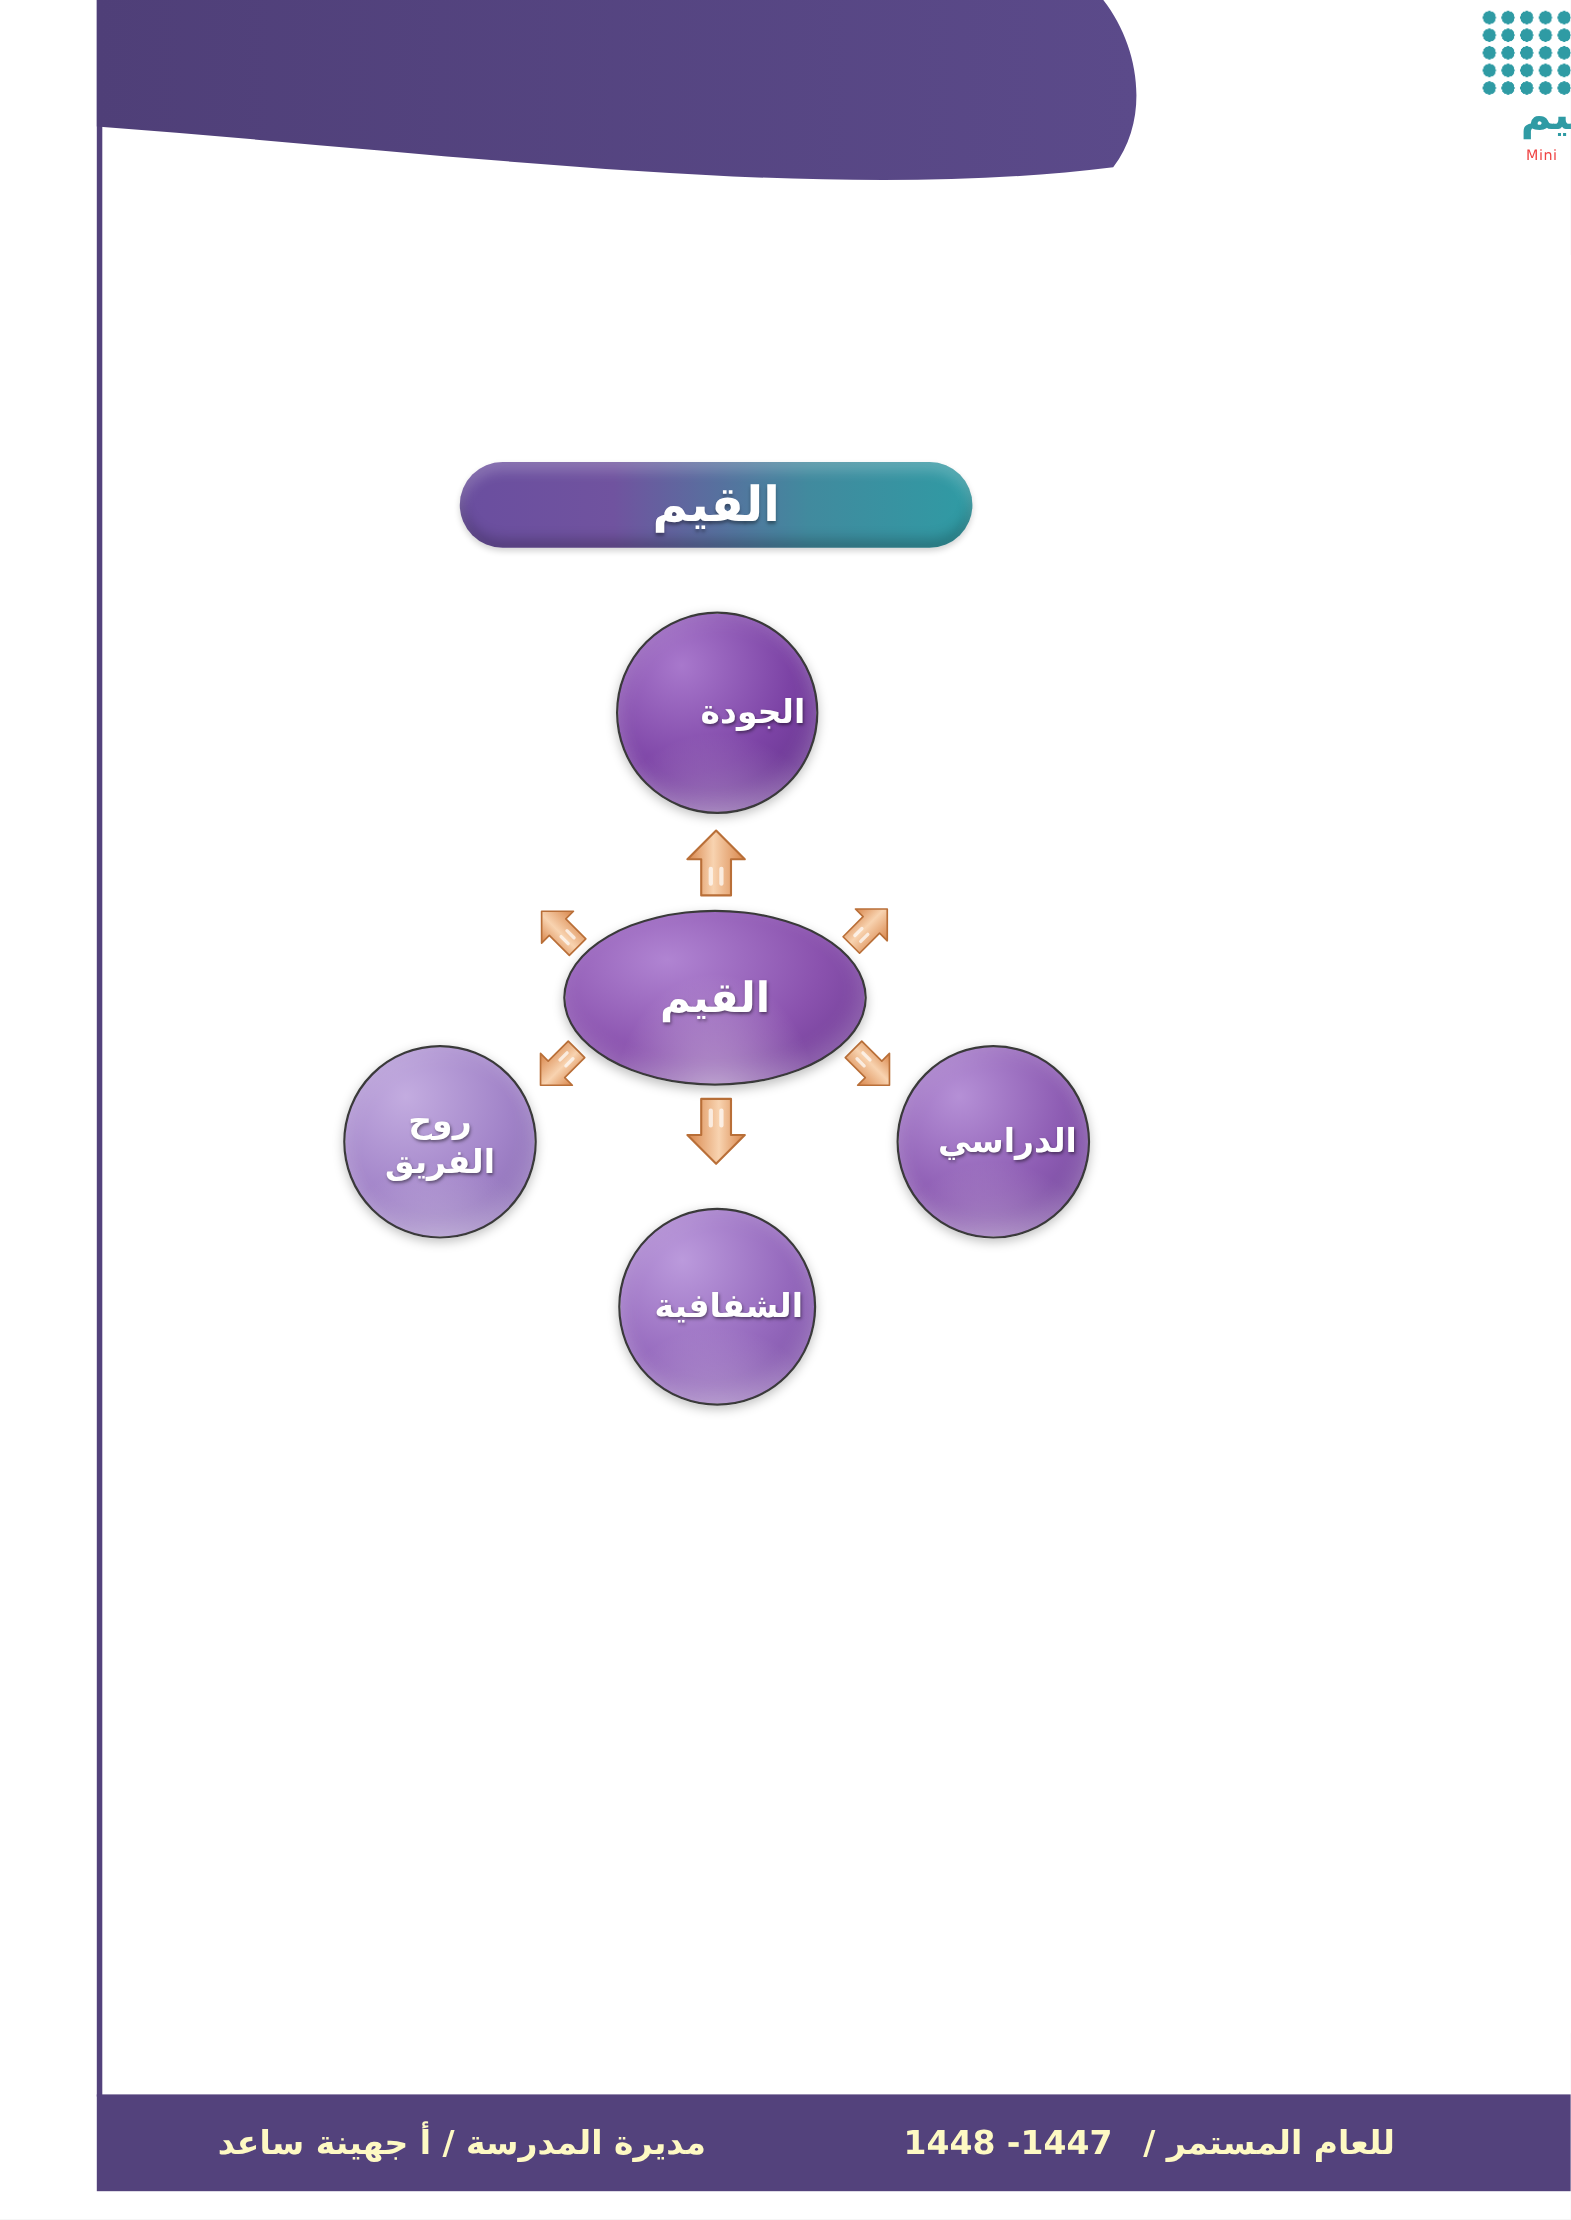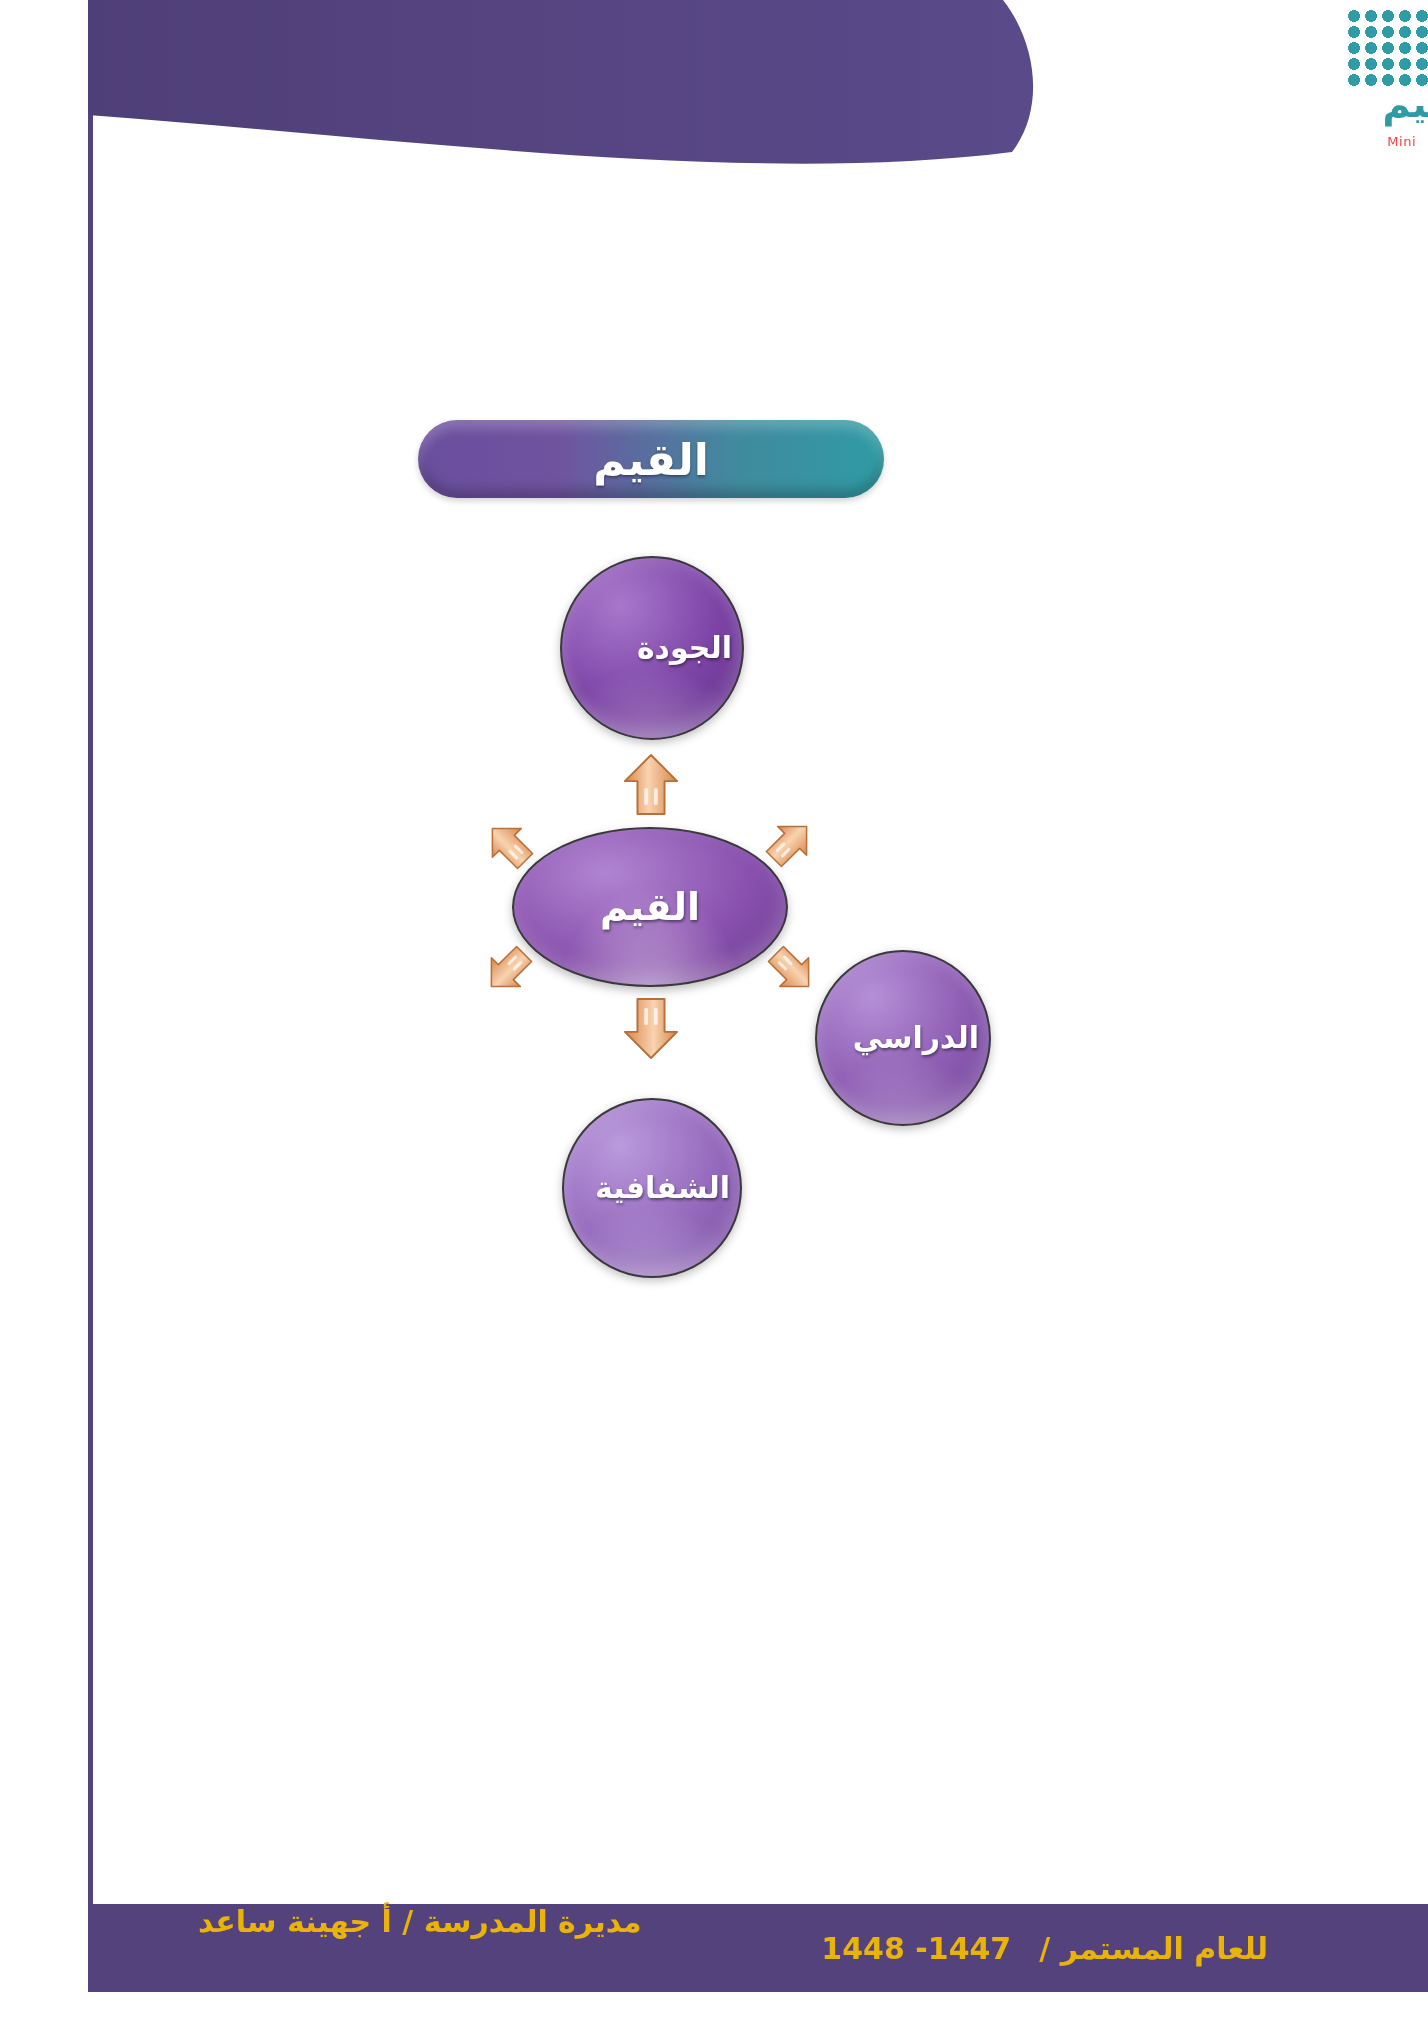--- a/index.html
+++ b/index.html
@@ -53,22 +53,22 @@
       radial-gradient(ellipse at 50% 112%, rgba(255,255,255,.45), rgba(255,255,255,0) 48%),
       radial-gradient(ellipse at 34% 28%, var(--cl,#b084d2), var(--c,#8a52ae) 55%, var(--cd,#66348c) 100%);
     box-shadow: inset -4px -8px 18px rgba(255,255,255,.18), 0 4px 10px rgba(0,0,0,.25);
   }
   .arrow{position:absolute;width:58px;height:64px;overflow:visible;
     transform:translate(-50%,-50%) rotate(var(--r,0deg));}
   .arrow.sm{width:46px;height:50px;}
   
   .footer{
     position:absolute;left:88px;top:1904px;width:1340px;height:88px;background:#53427c;z-index:3;
-    display:flex;justify-content:space-between;
-    color:#eab308;font-weight:bold;font-size:30px;box-sizing:border-box;
+    display:flex;align-items:center;justify-content:space-between;
+    color:#fef9c3;font-weight:bold;font-size:30px;box-sizing:border-box;
     padding:0 160px 0 110px;
   }
   .footer-year{display:flex;flex-direction:row;gap:28px;align-items:center;}
 </style>
 </head>
 <body>
 
 <svg width="0" height="0" style="position:absolute" aria-hidden="true">
   <defs>
     <linearGradient id="agrad" x1="0" y1="0" x2="1" y2="0">
@@ -105,20 +105,23 @@
 
     <div class="node node-quality" style="--c: #7c43a5; --cl: #a878cc; --cd: #5e2f85;">
       <span>الجودة</span>
     </div>
     <div class="node node-creativity" style="--c: #8d5cb3; --cl: #b590d6; --cd: #6e4295;">
       <span>الدراسي</span>
     </div>
     <div class="node node-transparency" style="--c: #9569bd; --cl: #bb9adc; --cd: #774ba0;">
       <span>الشفافية</span>
     </div>
+    <div class="node node-team-spirit" style="--c: #a183c8; --cl: #c3ace0; --cd: #8365ae;">
+      <span>روح الفريق</span>
+    </div>
 
     <svg class="arrow" style="--r:0deg;left:651px;top:785px" viewBox="0 0 60 66">
       <polygon points="30,2 57,29 44,29 44,63 16,63 16,29 3,29" fill="url(#agrad)" stroke="#b96f38" stroke-width="2" stroke-linejoin="round"></polygon>
       <path d="M25,38 V52 M35,38 V52" stroke="#ffffff" stroke-width="4" stroke-linecap="round" opacity="0.7"></path>
     </svg>
     <svg class="arrow" style="--r:180deg;left:651px;top:1028px" viewBox="0 0 60 66">
       <polygon points="30,2 57,29 44,29 44,63 16,63 16,29 3,29" fill="url(#agrad)" stroke="#b96f38" stroke-width="2" stroke-linejoin="round"></polygon>
       <path d="M25,38 V52 M35,38 V52" stroke="#ffffff" stroke-width="4" stroke-linecap="round" opacity="0.7"></path>
     </svg>
     <svg class="arrow sm" style="--r:45deg;left:790px;top:843px" viewBox="0 0 60 66">

